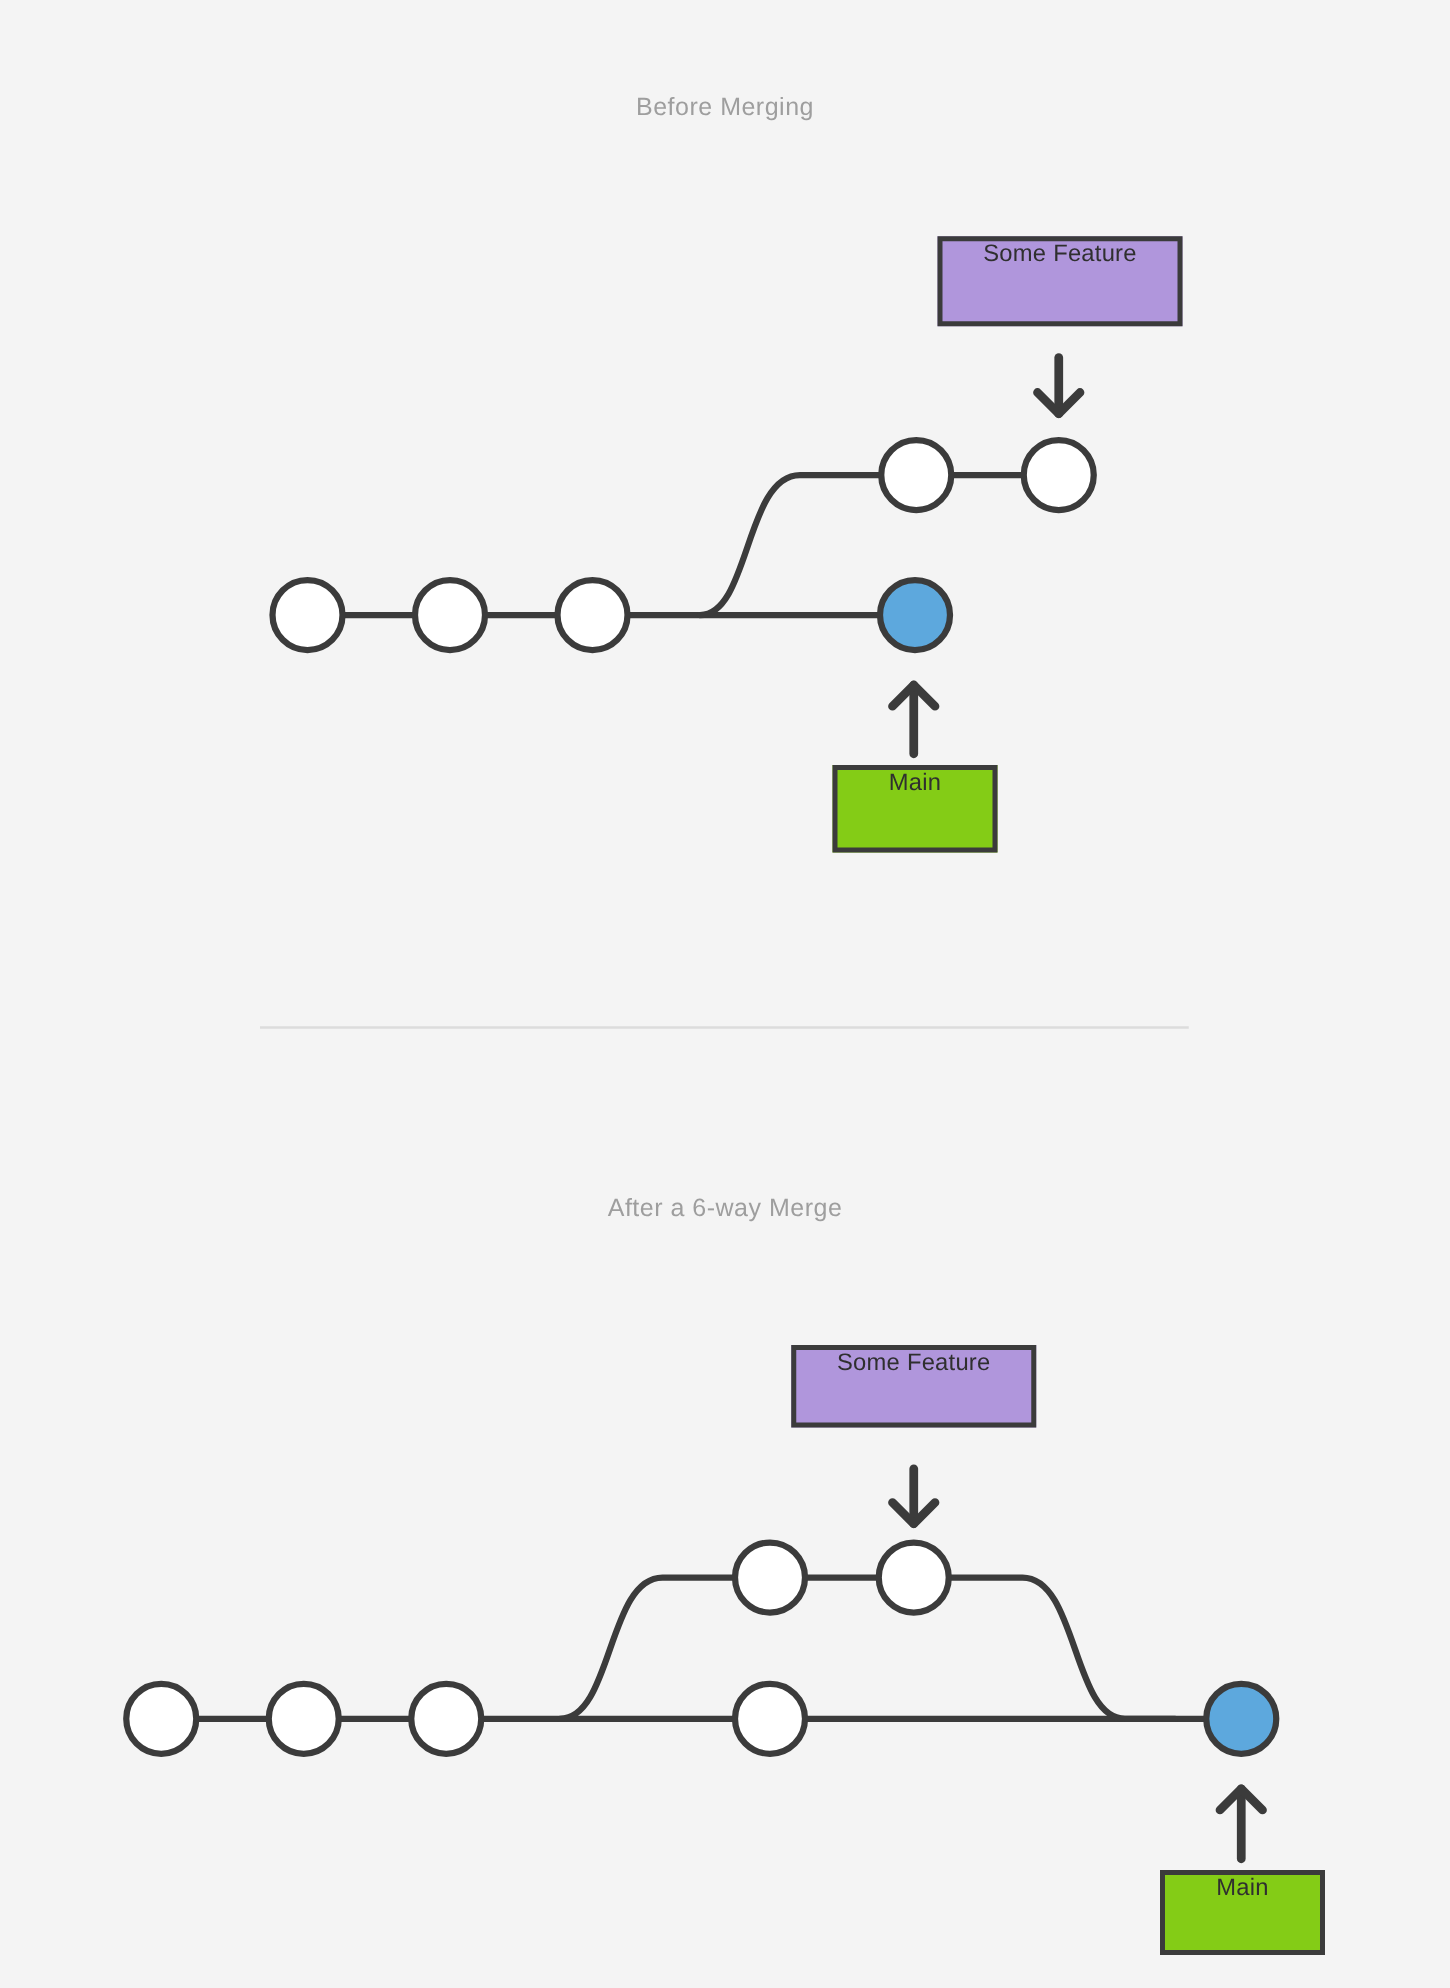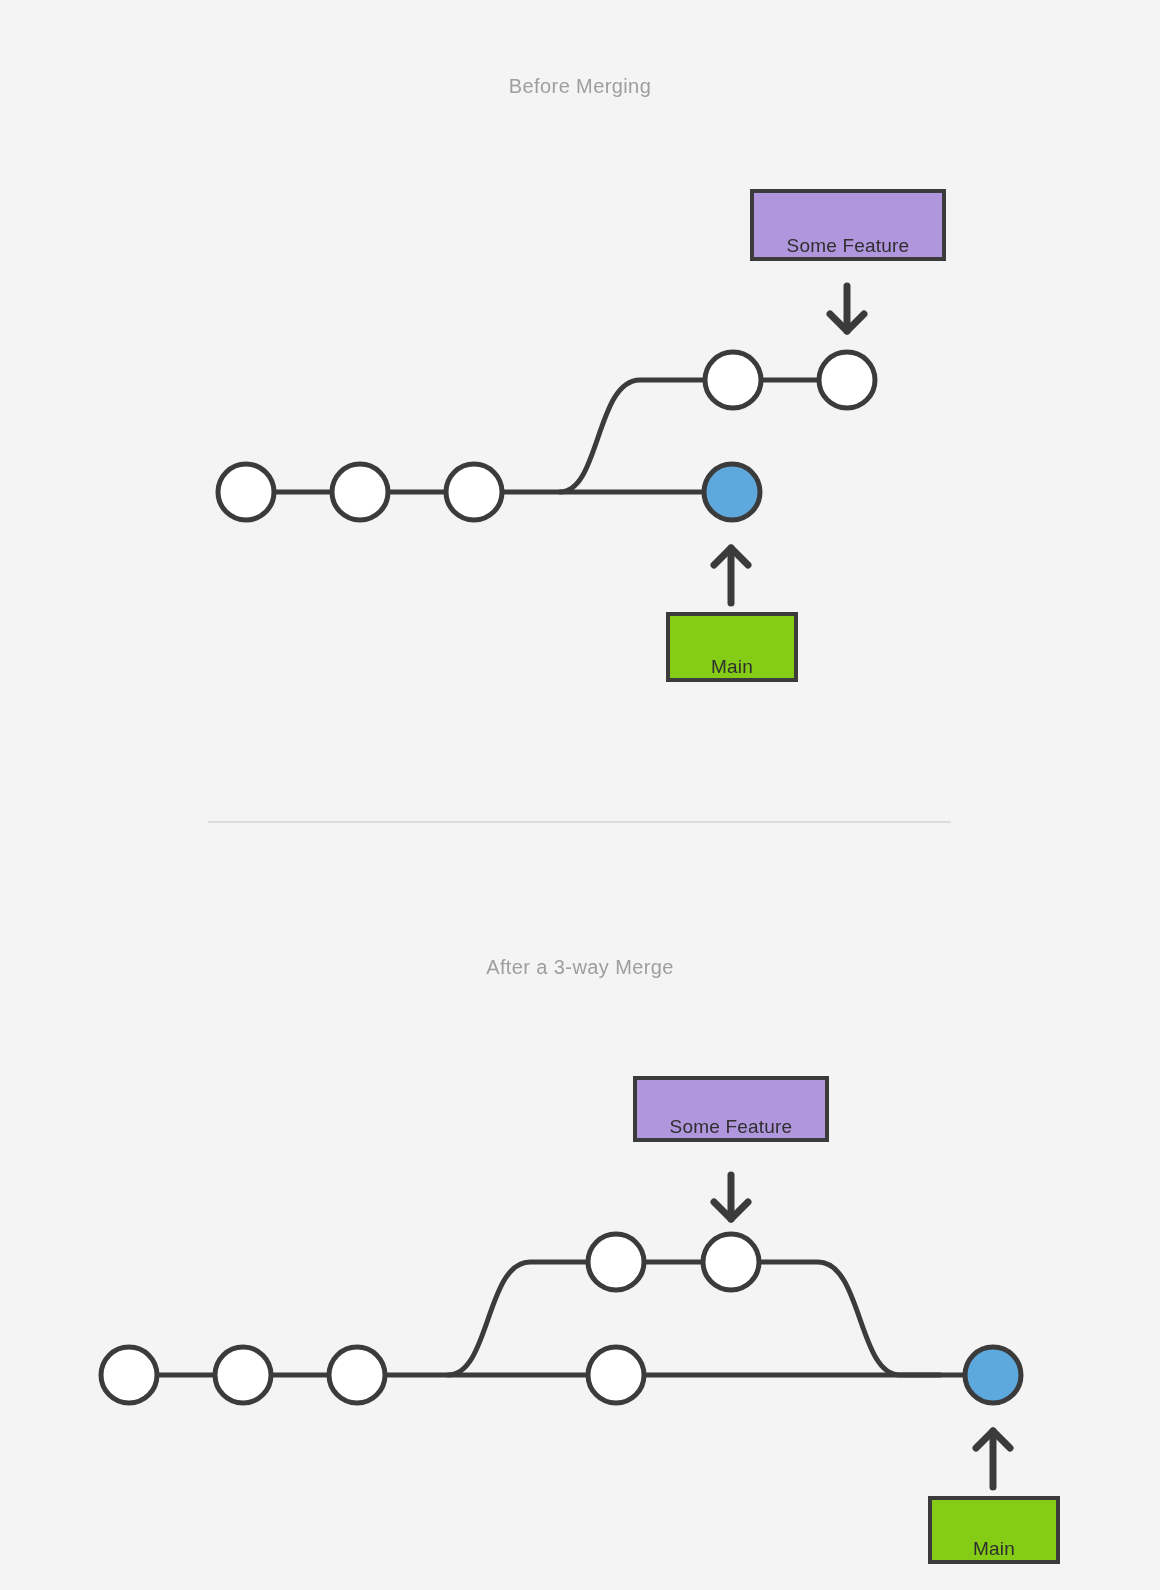--- a/index.html
+++ b/index.html
@@ -36,21 +36,21 @@
     letter-spacing: 0.4px;
     font-family: "Liberation Sans", sans-serif;
     white-space: nowrap;
     transform: translateX(-50%);
   }
   .tag-box {
     position: absolute;
     box-sizing: border-box;
     border: 4px solid #3b3b3b;
     display: flex;
-    align-items: flex-end;
+    align-items: flex-start;
     justify-content: center;
     font-size: 19px;
     color: #2f2f2f;
     font-family: "Liberation Sans", sans-serif;
     white-space: nowrap;
     letter-spacing: 0.2px;
   }
   .tag-feature {
     background: #b096dc;
   }
@@ -115,21 +115,21 @@
   </svg>
 
   <div id="overlay">
       <div class="section-title" style="left: 580px; top: 32px;">Before Merging</div>
       <div class="tag-box tag-feature" style="left: 750px; top: 146px; width: 196px; height: 72px;">
         <span>Some Feature</span>
       </div>
       <div class="tag-box tag-main" style="left: 666px; top: 569px; width: 132px; height: 70px;">
         <span>Main</span>
       </div>
-      <div class="section-title" style="left: 580px; top: 913px;">After a 3-way Merge</div>
+      <div class="section-title" style="left: 580px; top: 913px;">After a 6-way Merge</div>
       <div class="tag-box tag-feature" style="left: 633px; top: 1033px; width: 196px; height: 66px;">
         <span>Some Feature</span>
       </div>
       <div class="tag-box tag-main" style="left: 928px; top: 1453px; width: 132px; height: 68px;">
         <span>Main</span>
       </div>
     </div>
 
 </div>
 

